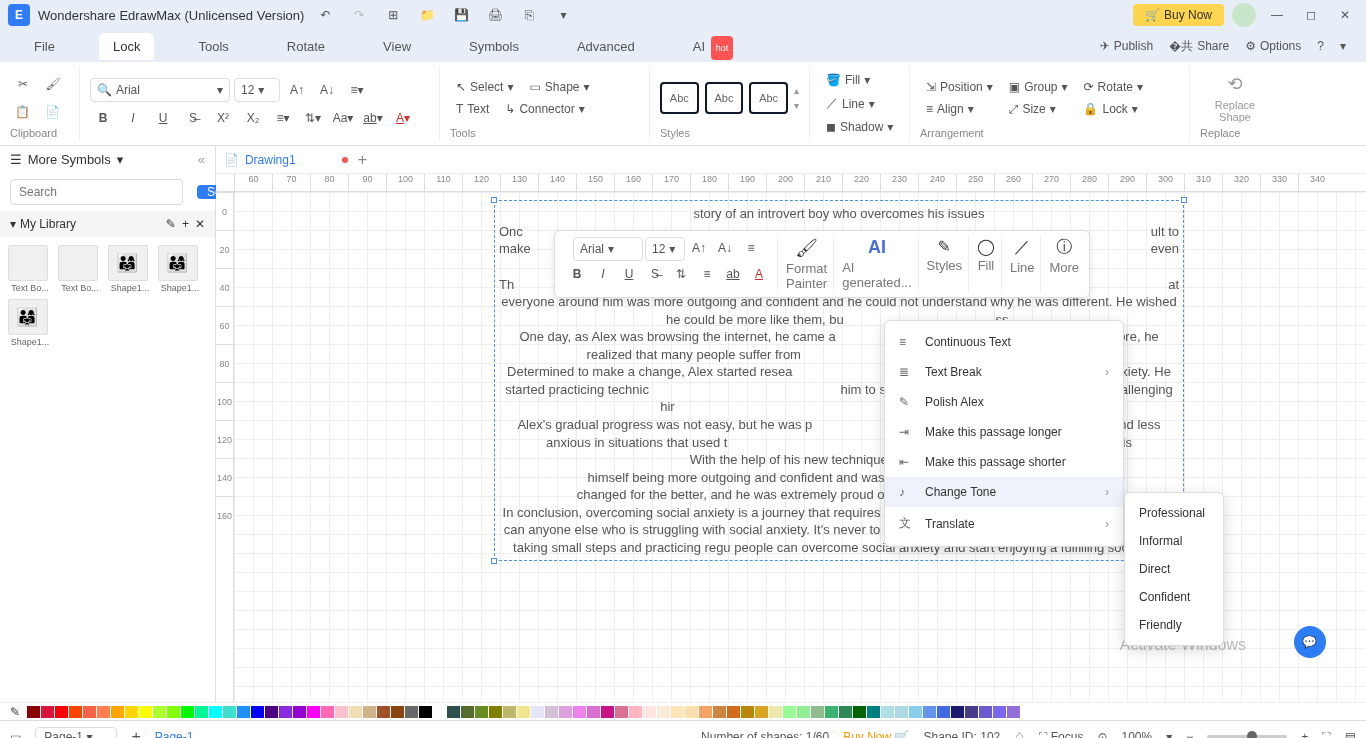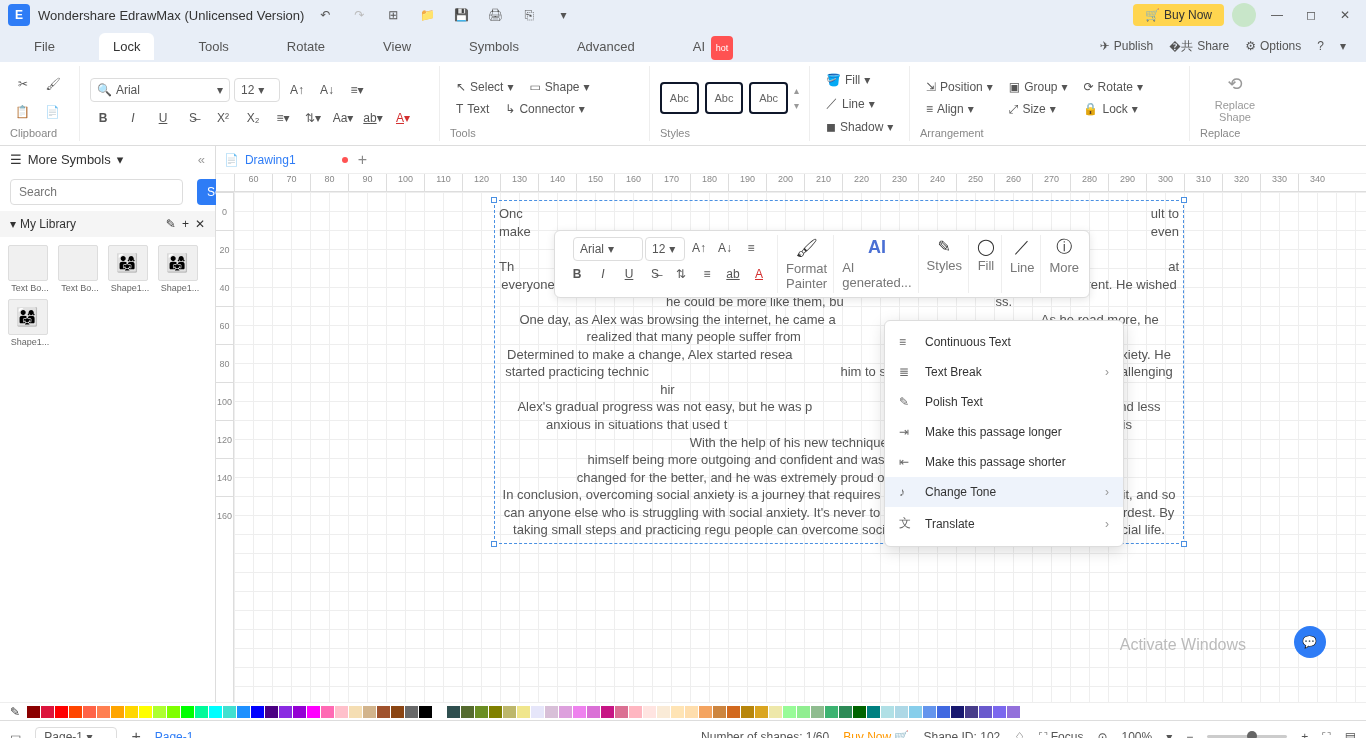--- a/index.html
+++ b/index.html
@@ -33,21 +33,21 @@
 .rselect { height: 24px; border: 1px solid #ddd; border-radius: 4px; padding: 0 6px; display: flex; align-items: center; gap: 4px; font-size: 12px; color: #555; cursor: pointer; background: #fff; }
 .rselect.font { width: 140px; }
 .rselect.size { width: 46px; }
 .abc-box { width: 40px; height: 32px; border: 2px solid #0f172a; border-radius: 4px; display: flex; align-items: center; justify-content: center; font-size: 11px; color: #666; cursor: pointer; }
 .ribbon-item { display: flex; align-items: center; gap: 4px; padding: 2px 6px; cursor: pointer; color: #555; font-size: 12px; }
 
 
 .main { display: flex; height: 556px; }
 .sidebar { width: 216px; border-right: 1px solid #ddd; display: flex; flex-direction: column; }
 .sb-header { padding: 6px 10px; display: flex; align-items: center; gap: 6px; font-size: 13px; font-weight: 500; }
-.sb-search { padding: 6px 10px; display: flex; gap: 14px; }
+.sb-search { padding: 6px 10px; display: flex; gap: 14px; align-items: center; }
 .sb-search input { flex: 1; height: 26px; border: 1px solid #ddd; border-radius: 4px; padding: 0 8px; font-size: 12px; }
 .sb-search button { background: #2e7cf6; color: #fff; border: none; border-radius: 4px; padding: 0 10px; font-size: 12px; cursor: pointer; }
 .sb-row { padding: 6px 10px; display: flex; align-items: center; justify-content: space-between; font-size: 12px; color: #555; }
 .sb-section { padding: 6px 10px; background: #f5f5f5; font-size: 12px; display: flex; align-items: center; gap: 4px; }
 .sb-items { display: flex; flex-wrap: wrap; padding: 8px; gap: 6px; }
 .sb-item { width: 44px; text-align: center; font-size: 9px; color: #666; cursor: pointer; }
 .sb-item .thumb { width: 40px; height: 36px; background: #f0f0f0; border: 1px solid #ddd; border-radius: 2px; margin-bottom: 2px; display:flex; align-items:center; justify-content:center; }
 .sb-item .thumb.people::before { content:"👨‍👩‍👧"; font-size:18px; }
 
 
@@ -332,20 +332,21 @@
         <span>140</span>
         <span>160</span>
       </div>
 
     <div class="canvas">
       <div class="textbox">
         <div class="handle tl"></div>
         <div class="handle tr"></div>
         <div class="handle bl"></div>
         <div class="handle br"></div>
+        <div>story of an introvert boy who overcomes his issues</div>
         <div style="display:flex;justify-content:space-between">
             <span>Onc</span>
             <span>ult to</span>
           </div>
         <div style="display:flex;justify-content:space-between">
             <span>make</span>
             <span>even</span>
           </div>
         <div style="height:18px"></div>
         <div style="display:flex;justify-content:space-between">
@@ -425,21 +426,21 @@
             <span class="ctx-icon">≡</span>
             <span>Continuous Text</span>
           </div>
         <div class="ctx-item">
             <span class="ctx-icon">≣</span>
             <span>Text Break</span>
             <span class="arrow">›</span>
           </div>
         <div class="ctx-item">
             <span class="ctx-icon">✎</span>
-            <span>Polish Text</span>
+            <span>Polish Alex</span>
           </div>
         <div class="ctx-item">
             <span class="ctx-icon">⇥</span>
             <span>Make this passage longer</span>
           </div>
         <div class="ctx-item">
             <span class="ctx-icon">⇤</span>
             <span>Make this passage shorter</span>
           </div>
         <div class="ctx-item hover">
@@ -447,20 +448,27 @@
             <span>Change Tone</span>
             <span class="arrow">›</span>
           </div>
         <div class="ctx-item">
             <span class="ctx-icon">文</span>
             <span>Translate</span>
             <span class="arrow">›</span>
           </div>
       </div>
 
+      <div class="sub-menu">
+        <div class="sub-item">Professional</div>
+        <div class="sub-item">Informal</div>
+        <div class="sub-item">Direct</div>
+        <div class="sub-item">Confident</div>
+        <div class="sub-item">Friendly</div>
+      </div>
 
       <div class="watermark">Activate Windows</div>
     </div>
   </div>
 </div>
 
 <div class="colorstrip">
   <span style="margin-right:6px">✎</span>
   <div id="colorswatches" style="display:flex;gap:1px">
       <div class="csw" style="background: rgb(139, 0, 0);"></div>

